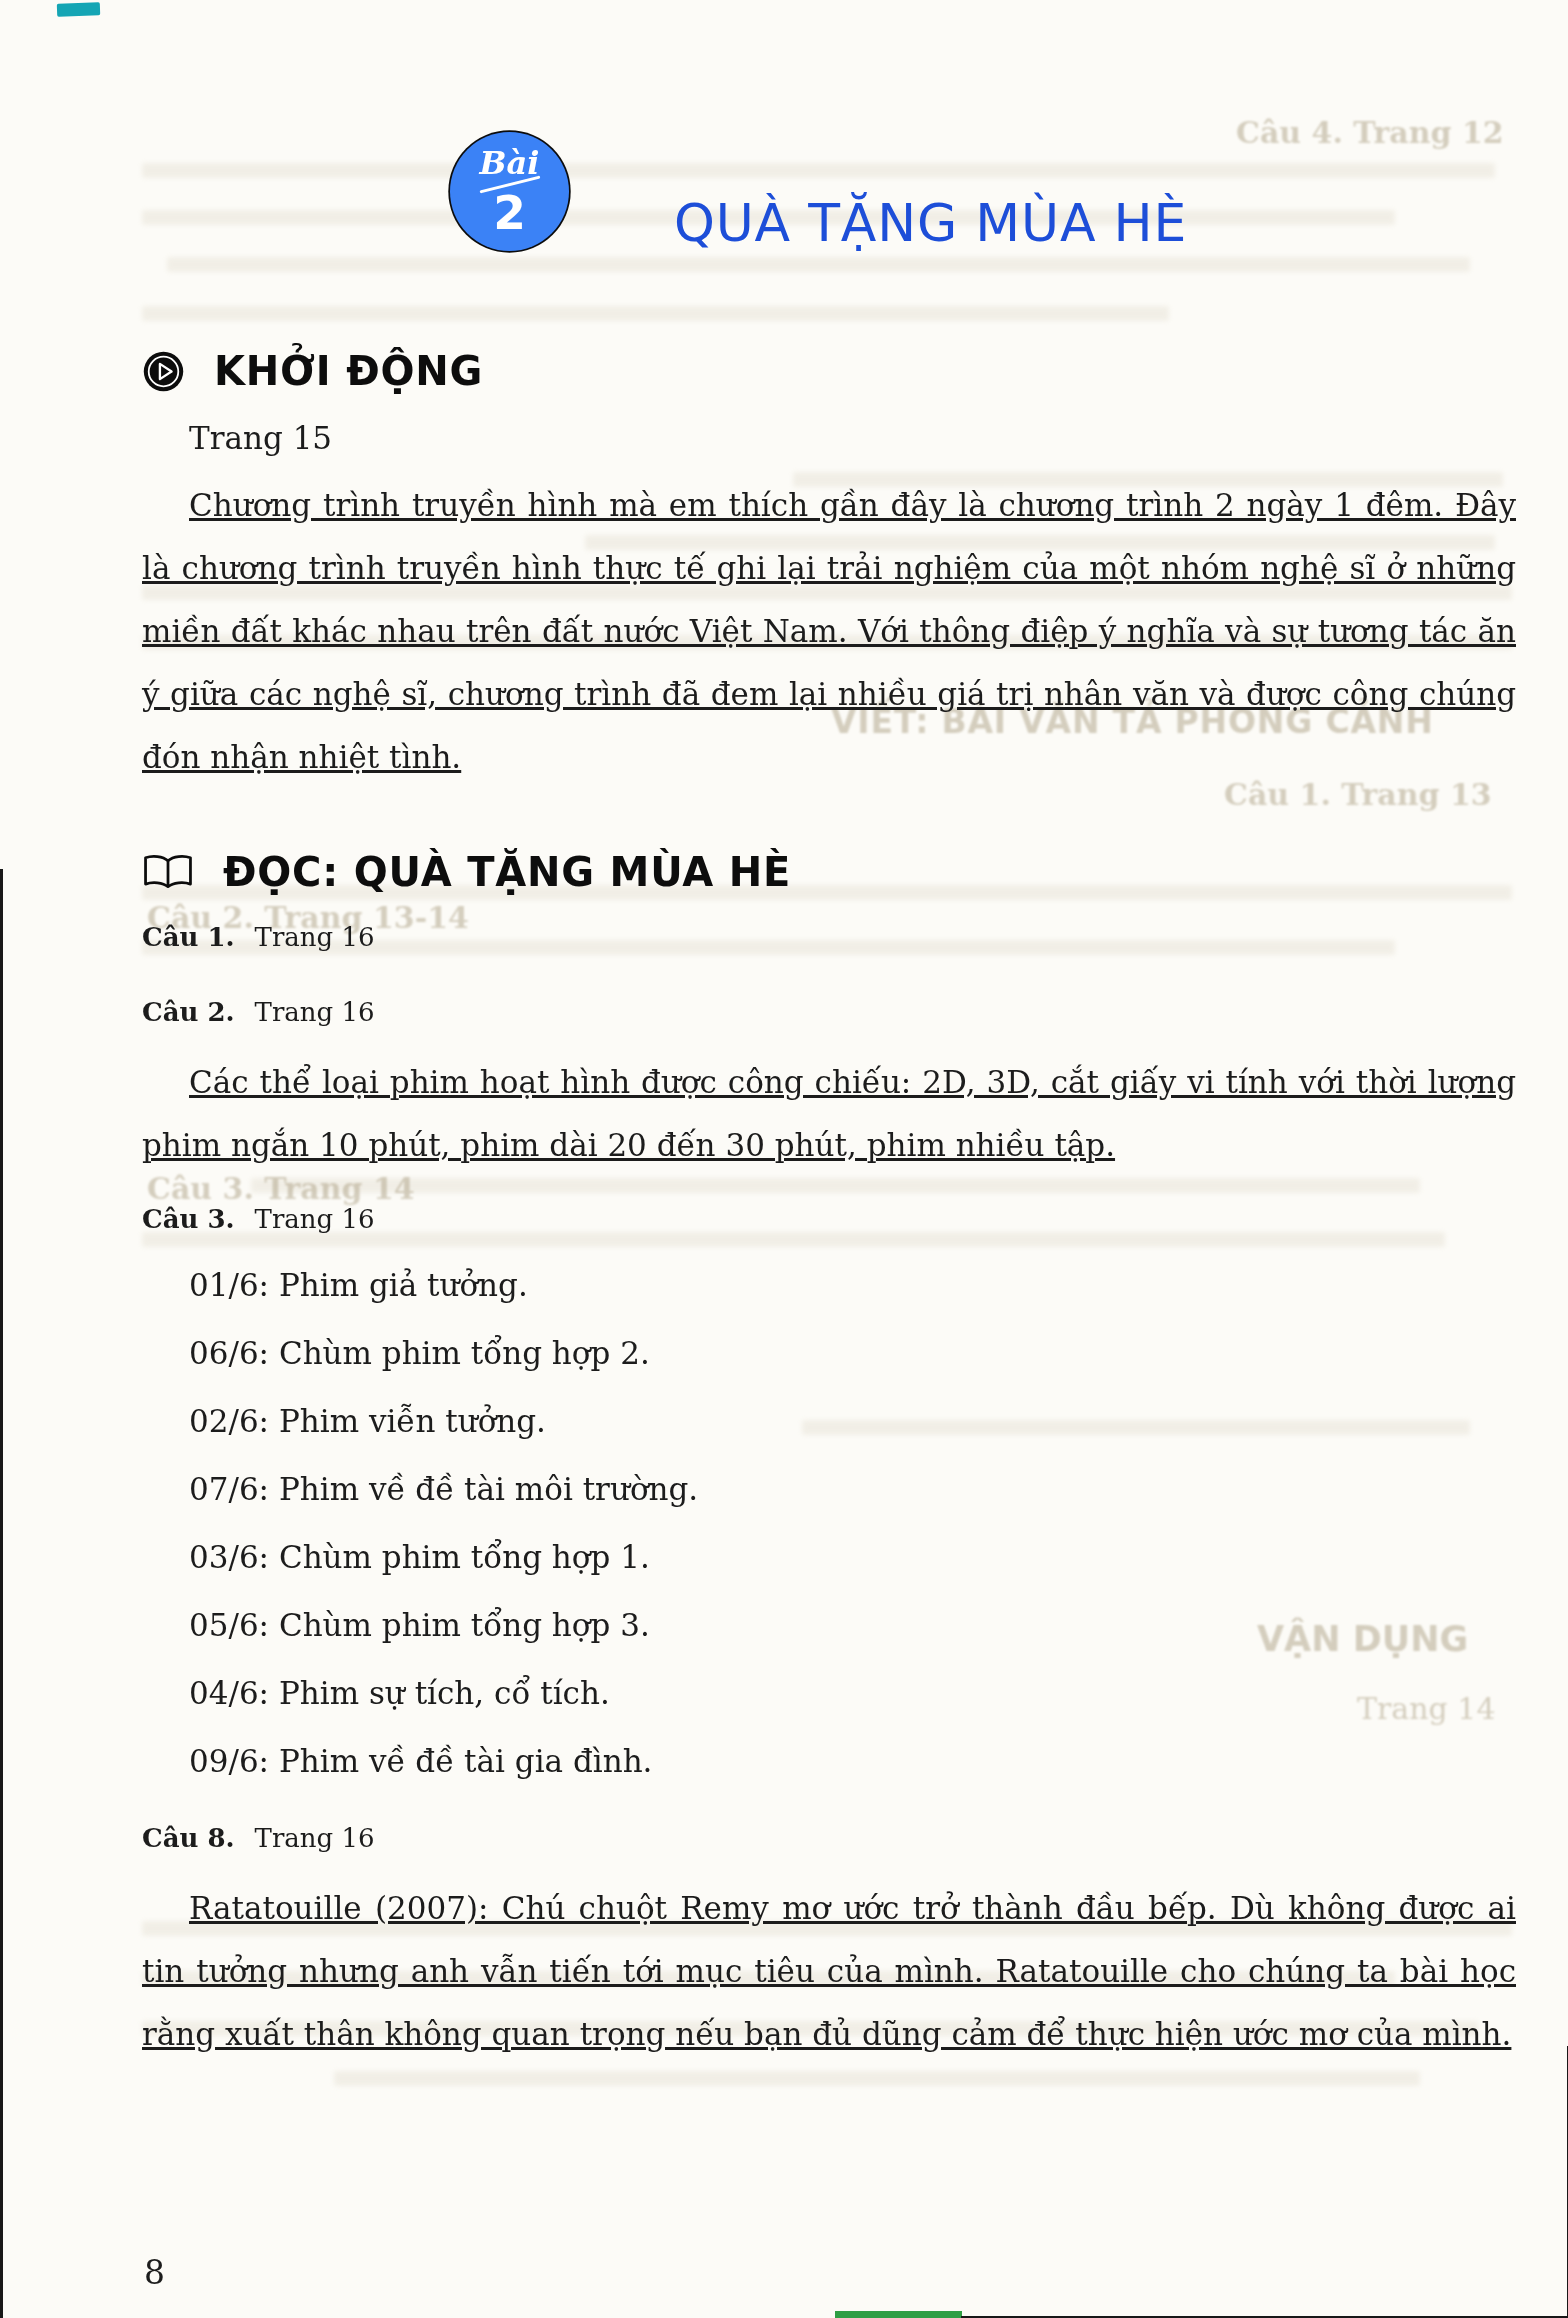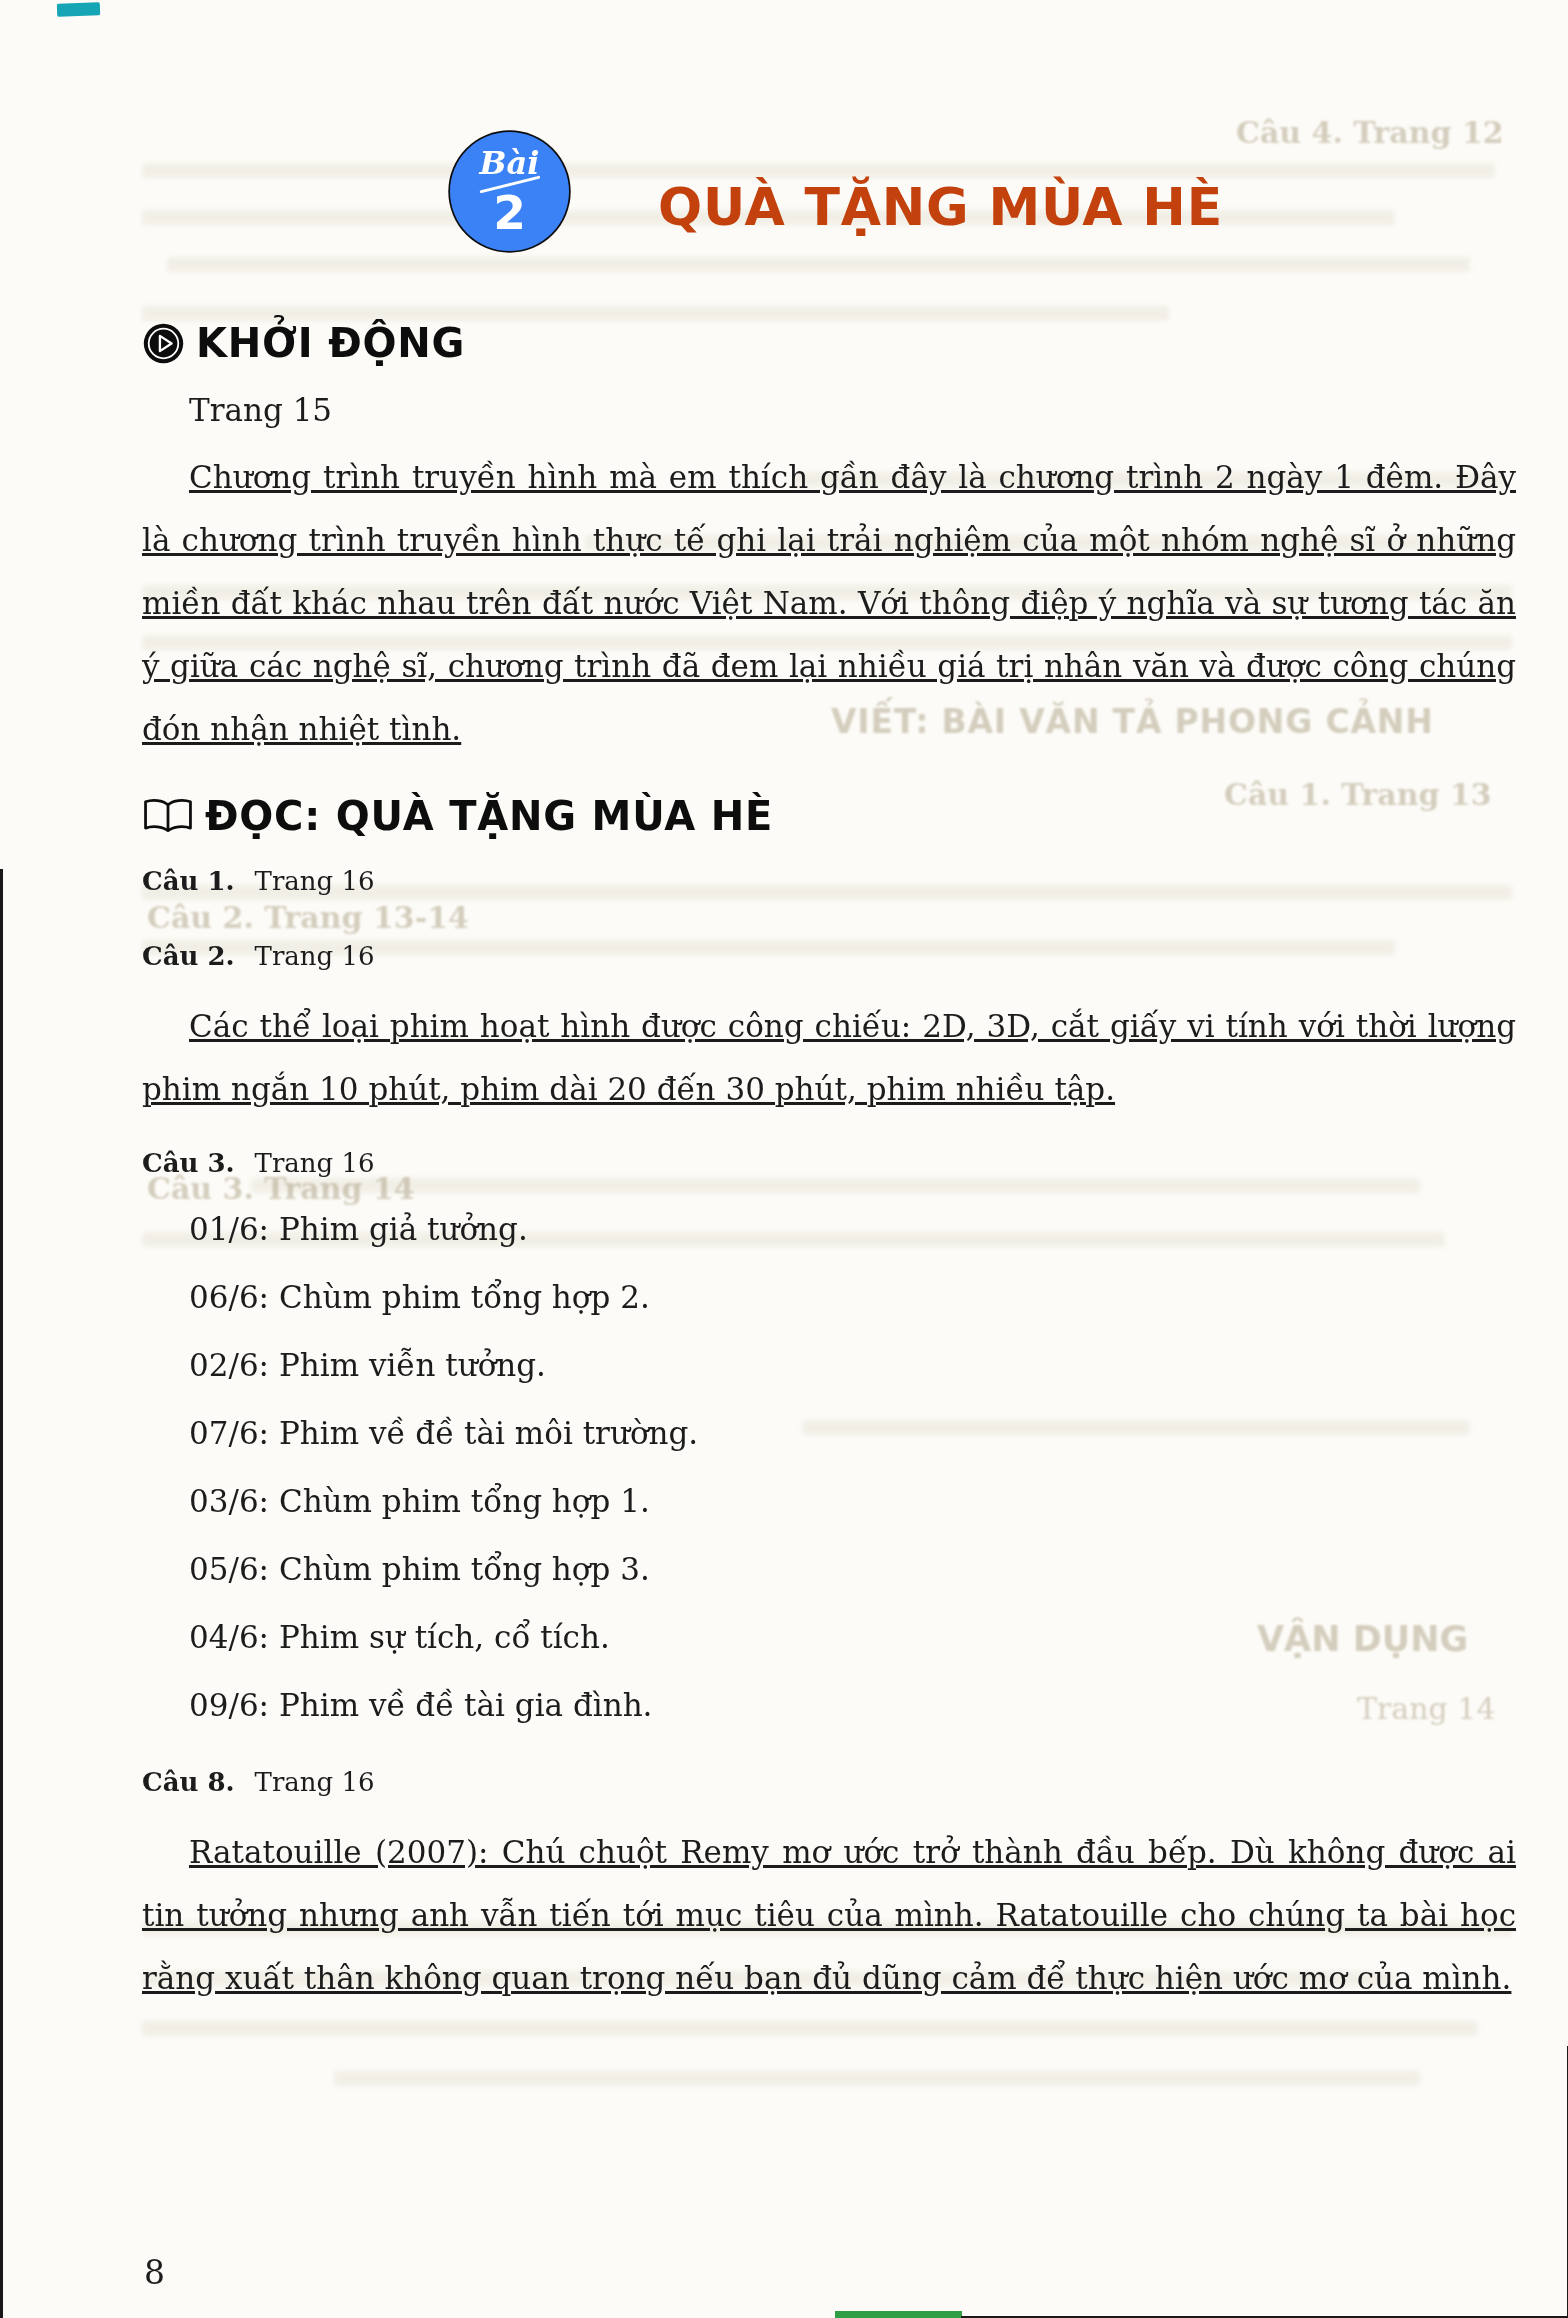--- a/index.html
+++ b/index.html
@@ -79,27 +79,27 @@
     width:119px; height:119px;
     background:#3b82f6; border-radius:50%;
     color:#ffffff;
     display:flex; flex-direction:column; align-items:center; justify-content:center;
     box-shadow:0 0 0 1.7px #0c0c0c;
   }
   .badge-label { font-family:"DejaVu Serif", serif; font-style:italic; font-weight:700; font-size:32px; line-height:1; }
   .badge-slash { width:62px; height:3.3px; background:#ffffff; transform:rotate(-14deg); margin:4.2px 0 2.5px 0; border-radius:1.7px; }
   .badge-number { font-family:"DejaVu Sans", sans-serif; font-weight:700; font-size:47px; line-height:1; }
   .lesson-title {
-    position:absolute; left:516px; top:52px; margin:0;
+    position:absolute; left:516px; top:52px; margin:16px;
     font-family:"DejaVu Sans", sans-serif;
-    font-weight:700; font-size:52px; letter-spacing:0.8px;
-    color:#c2410c; white-space:nowrap;
-  }
-
-  .section-heading { display:flex; align-items:center; gap:11px; margin-top:32px; }
+    font-weight:400; font-size:52px; letter-spacing:0.8px;
+    color:#1d4ed8; white-space:nowrap;
+  }
+
+  .section-heading { display:flex; align-items:center; gap:29px; margin-top:60px; }
   .section-heading h2 {
     margin:0;
     font-family:"DejaVu Sans", sans-serif;
     font-weight:800; font-size:40px; letter-spacing:0.8px;
     color:#0d0d0d;
   }
   .icon-wrap { display:inline-flex; align-items:center; }
 
   .page-ref   { margin:15px 0 0 0; padding-left:47px; font-size:31px; line-height:58px; }
   .para {

